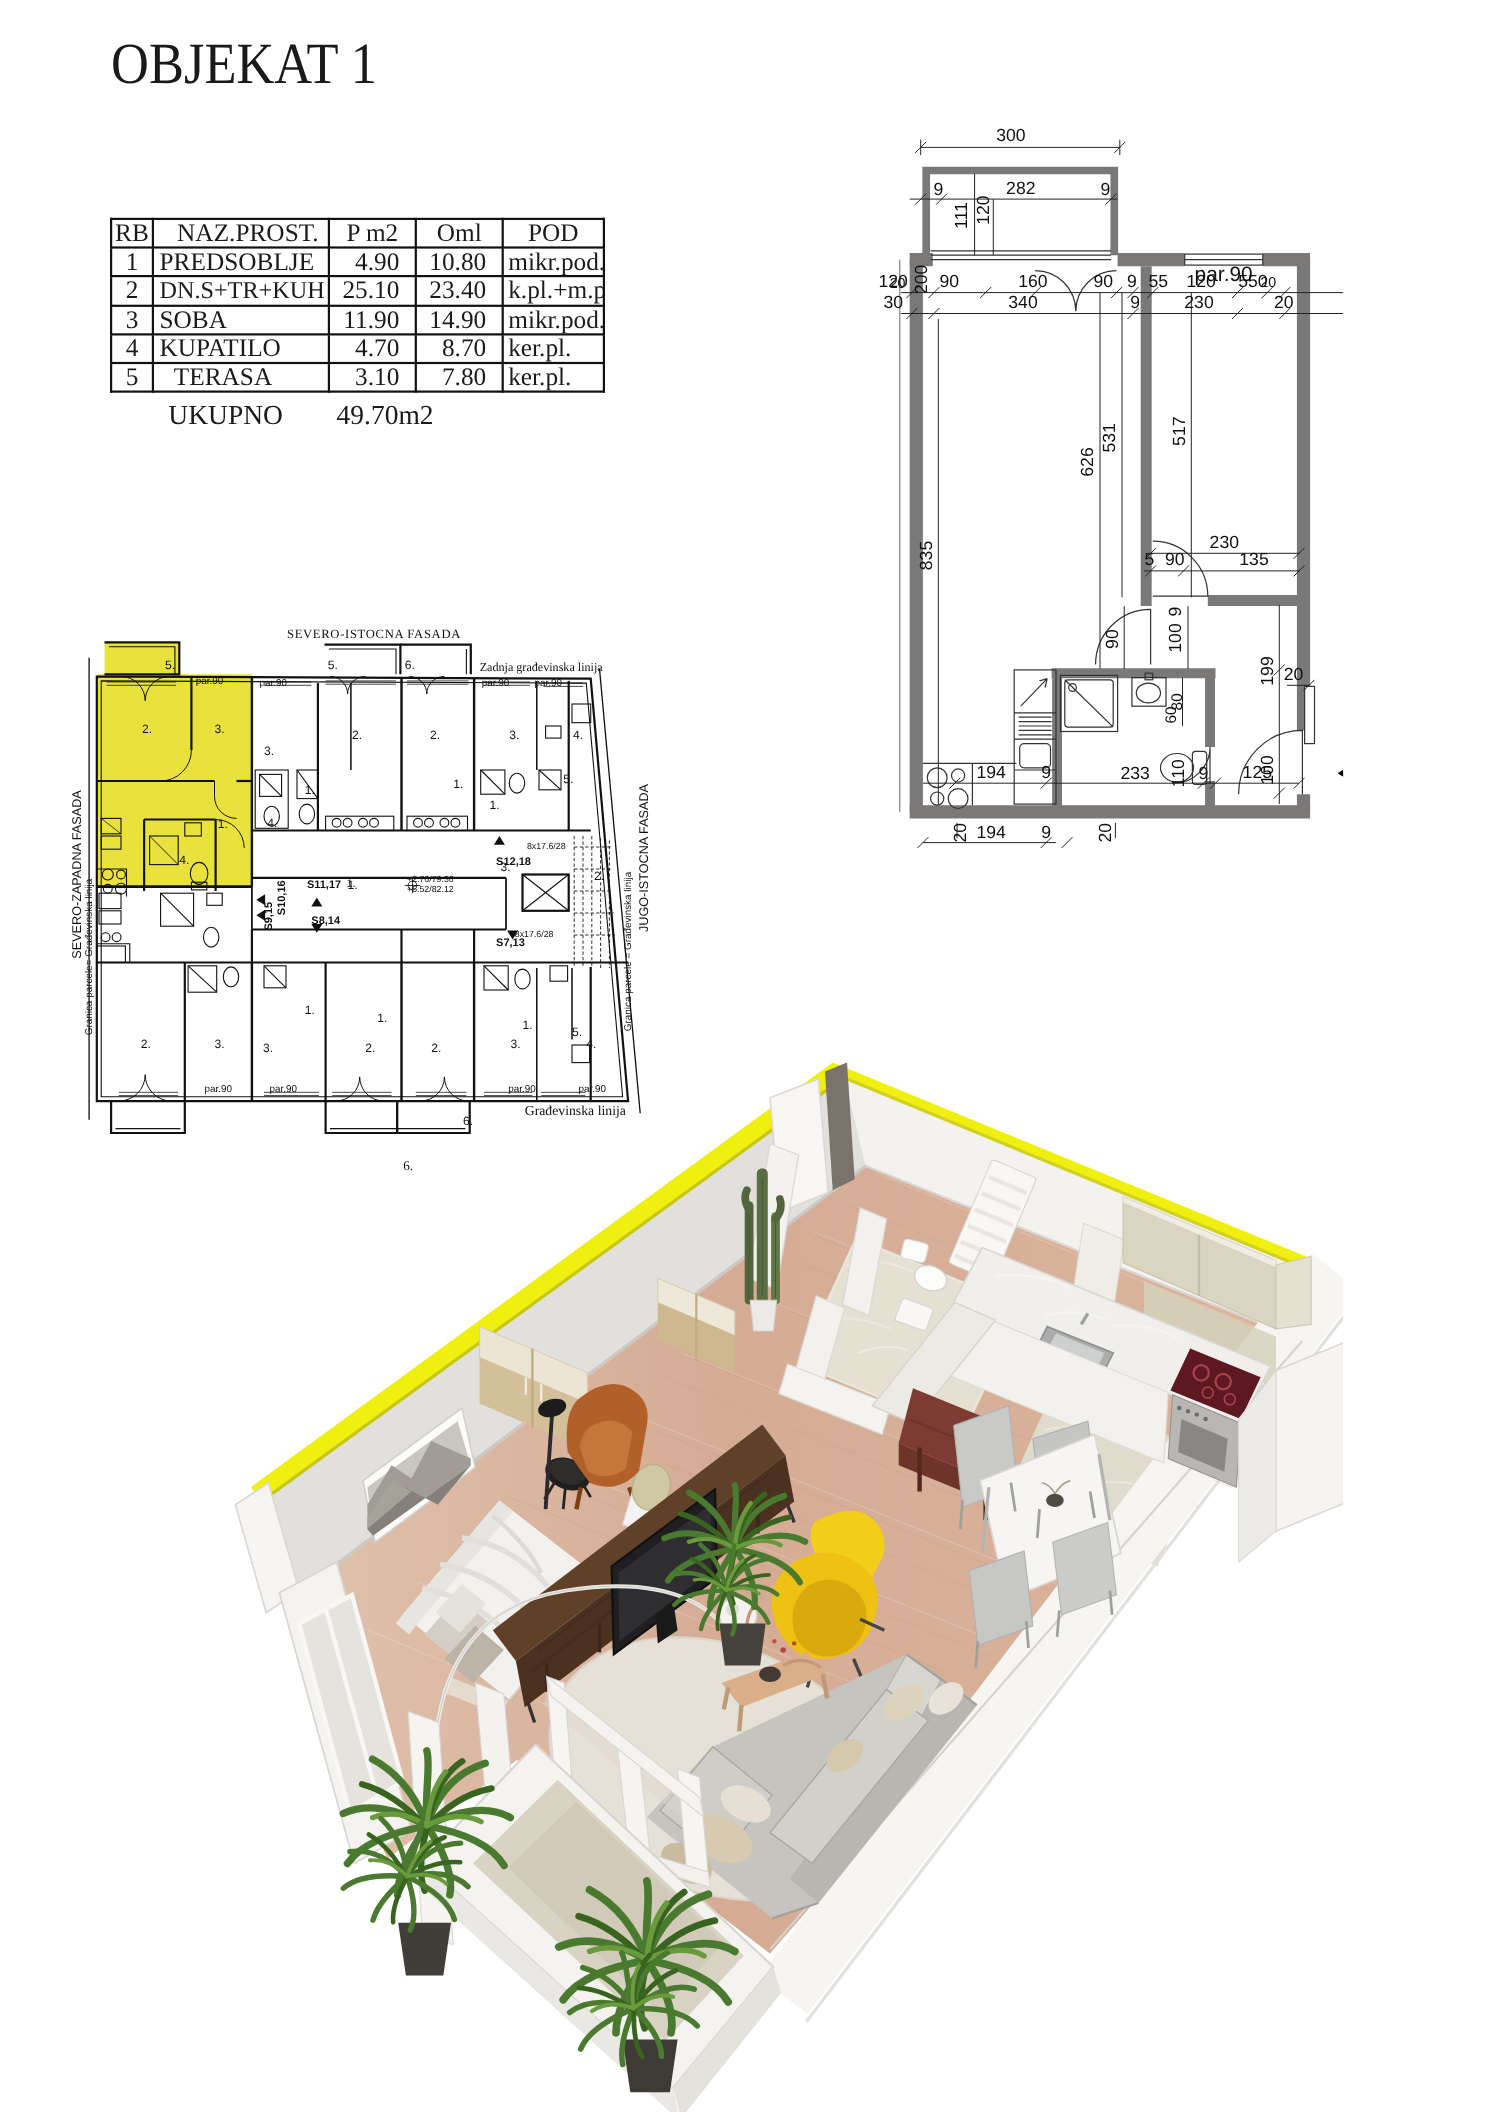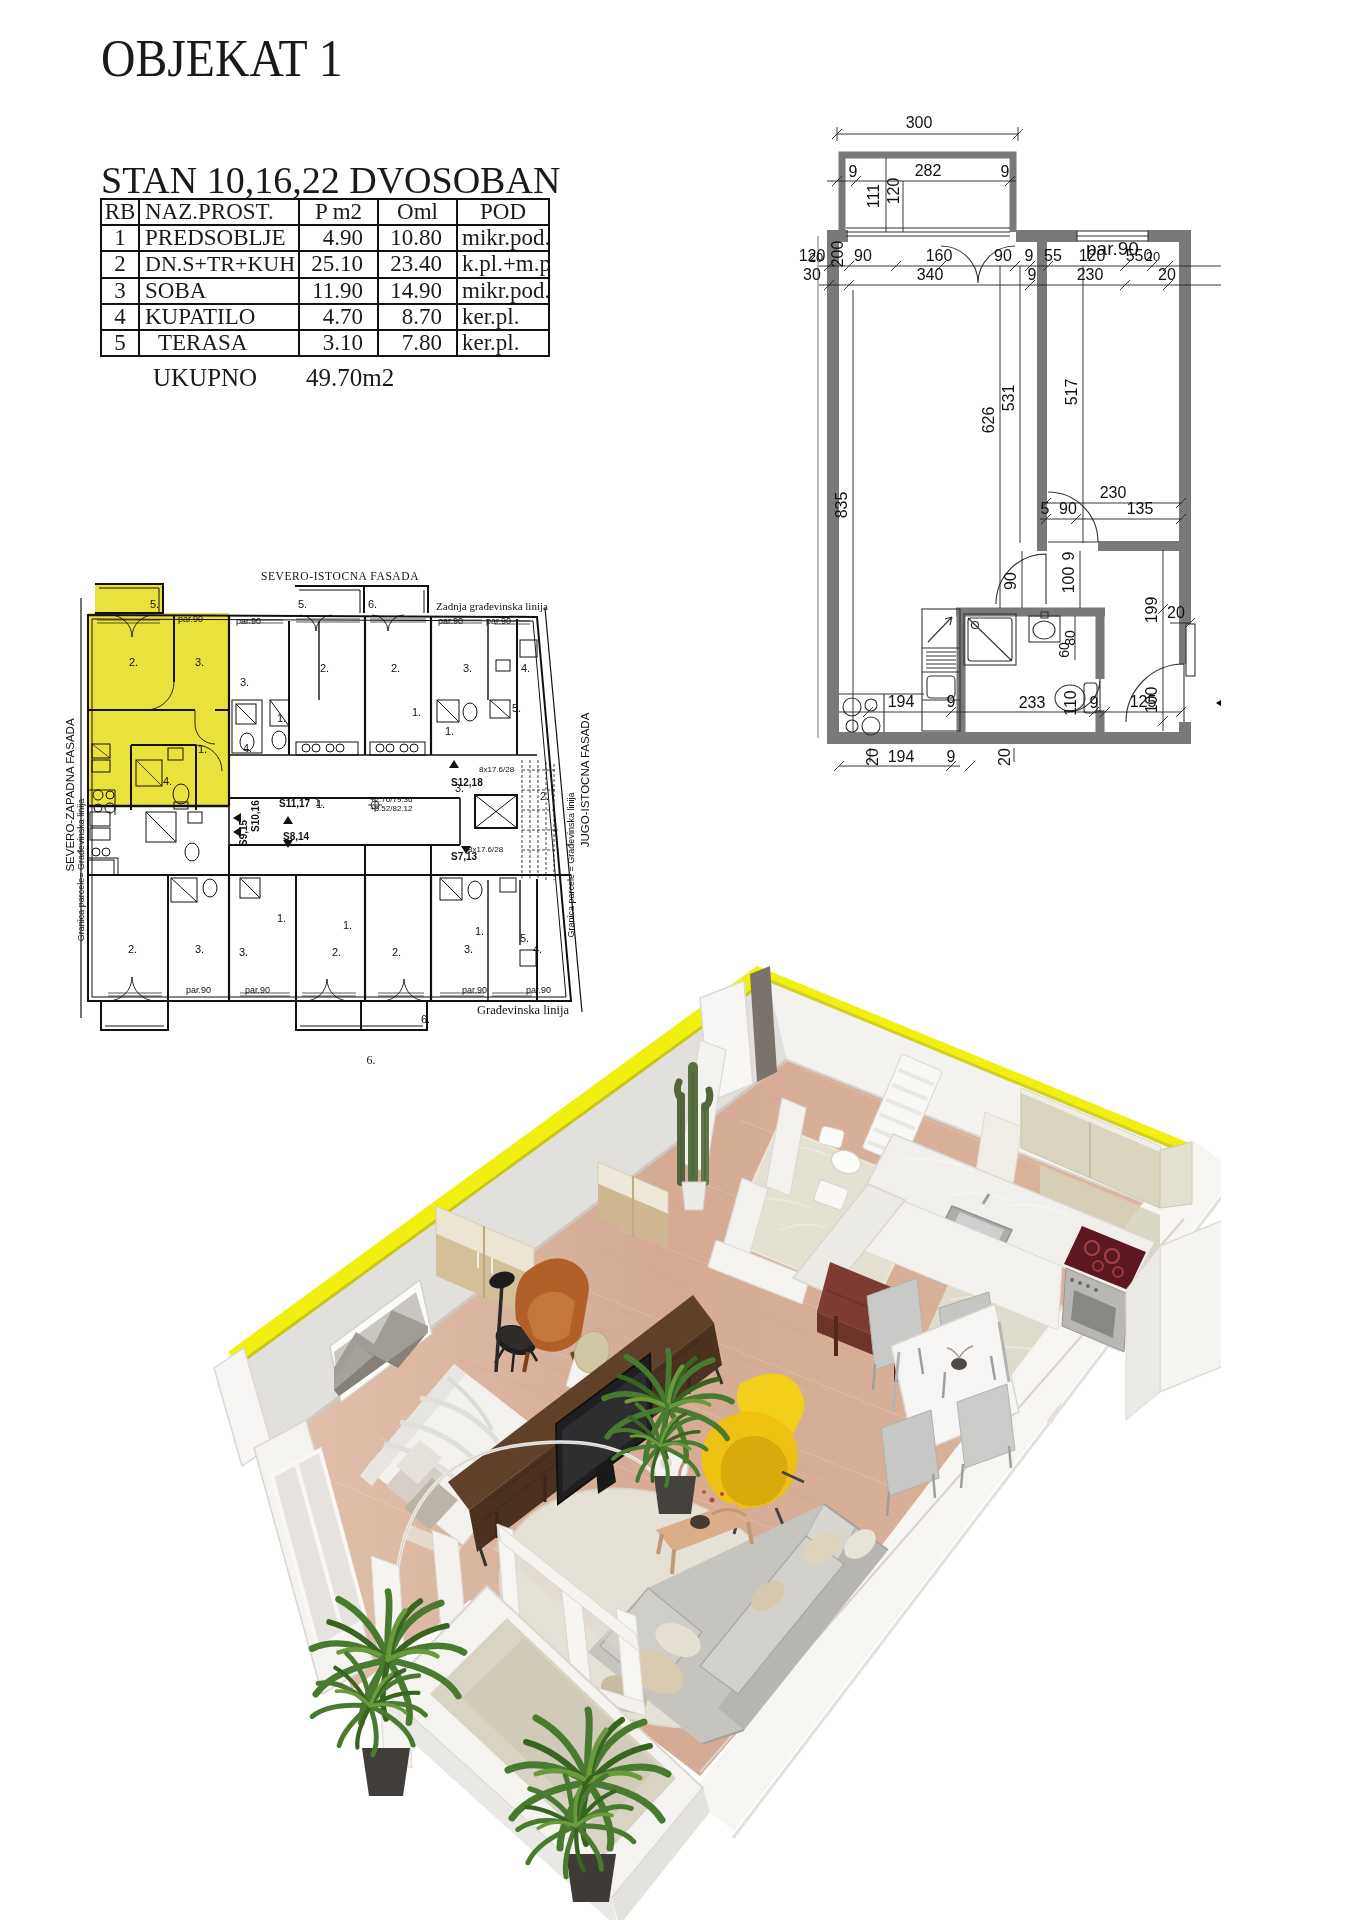--- a/index.html
+++ b/index.html
@@ -7,34 +7,33 @@
 table{border-collapse:collapse;table-layout:fixed}
 td{border:2px solid #111;padding:0;font-size:23px;line-height:24.2px;overflow:hidden}
 svg{position:absolute}
 svg text{font-family:"Liberation Sans",sans-serif}
 svg .ser{font-family:"Liberation Serif",serif}
 </style></head>
 <body>
 <div id="page">
 
 <div class="t" style="left:101px;top:28px;font-size:53px;transform:scaleX(0.9);transform-origin:0 0">OBJEKAT 1</div>
-<div class="t" style="left:101px;top:158px;font-size:38px">STAN 10,16,22 DVOSOBAN</div>
 <div class="t" style="left:100px;top:198px">
 <table style="width:448px">
 <colgroup>
           <col style="width:38px">
           <col style="width:160px">
           <col style="width:79px">
           <col style="width:79px">
           <col style="width:92px">
         </colgroup>
 <tbody>
           <tr>
             <td style="text-align:center">RB</td>
-            <td style="padding-left:5px">NAZ.PROST.</td>
+            <td style="padding-left:21px">NAZ.PROST.</td>
             <td style="text-align:center">P m2</td>
             <td style="text-align:center">Oml</td>
             <td style="text-align:center">POD</td>
           </tr>
 <tr>
             <td style="text-align:center">1</td>
             <td style="padding-left:5px">PREDSOBLJE</td>
             <td style="text-align:right;padding-right:14px">4.90</td>
             <td style="text-align:right;padding-right:14px">10.80</td>
             <td style="padding-left:4px">mikr.pod.</td>

